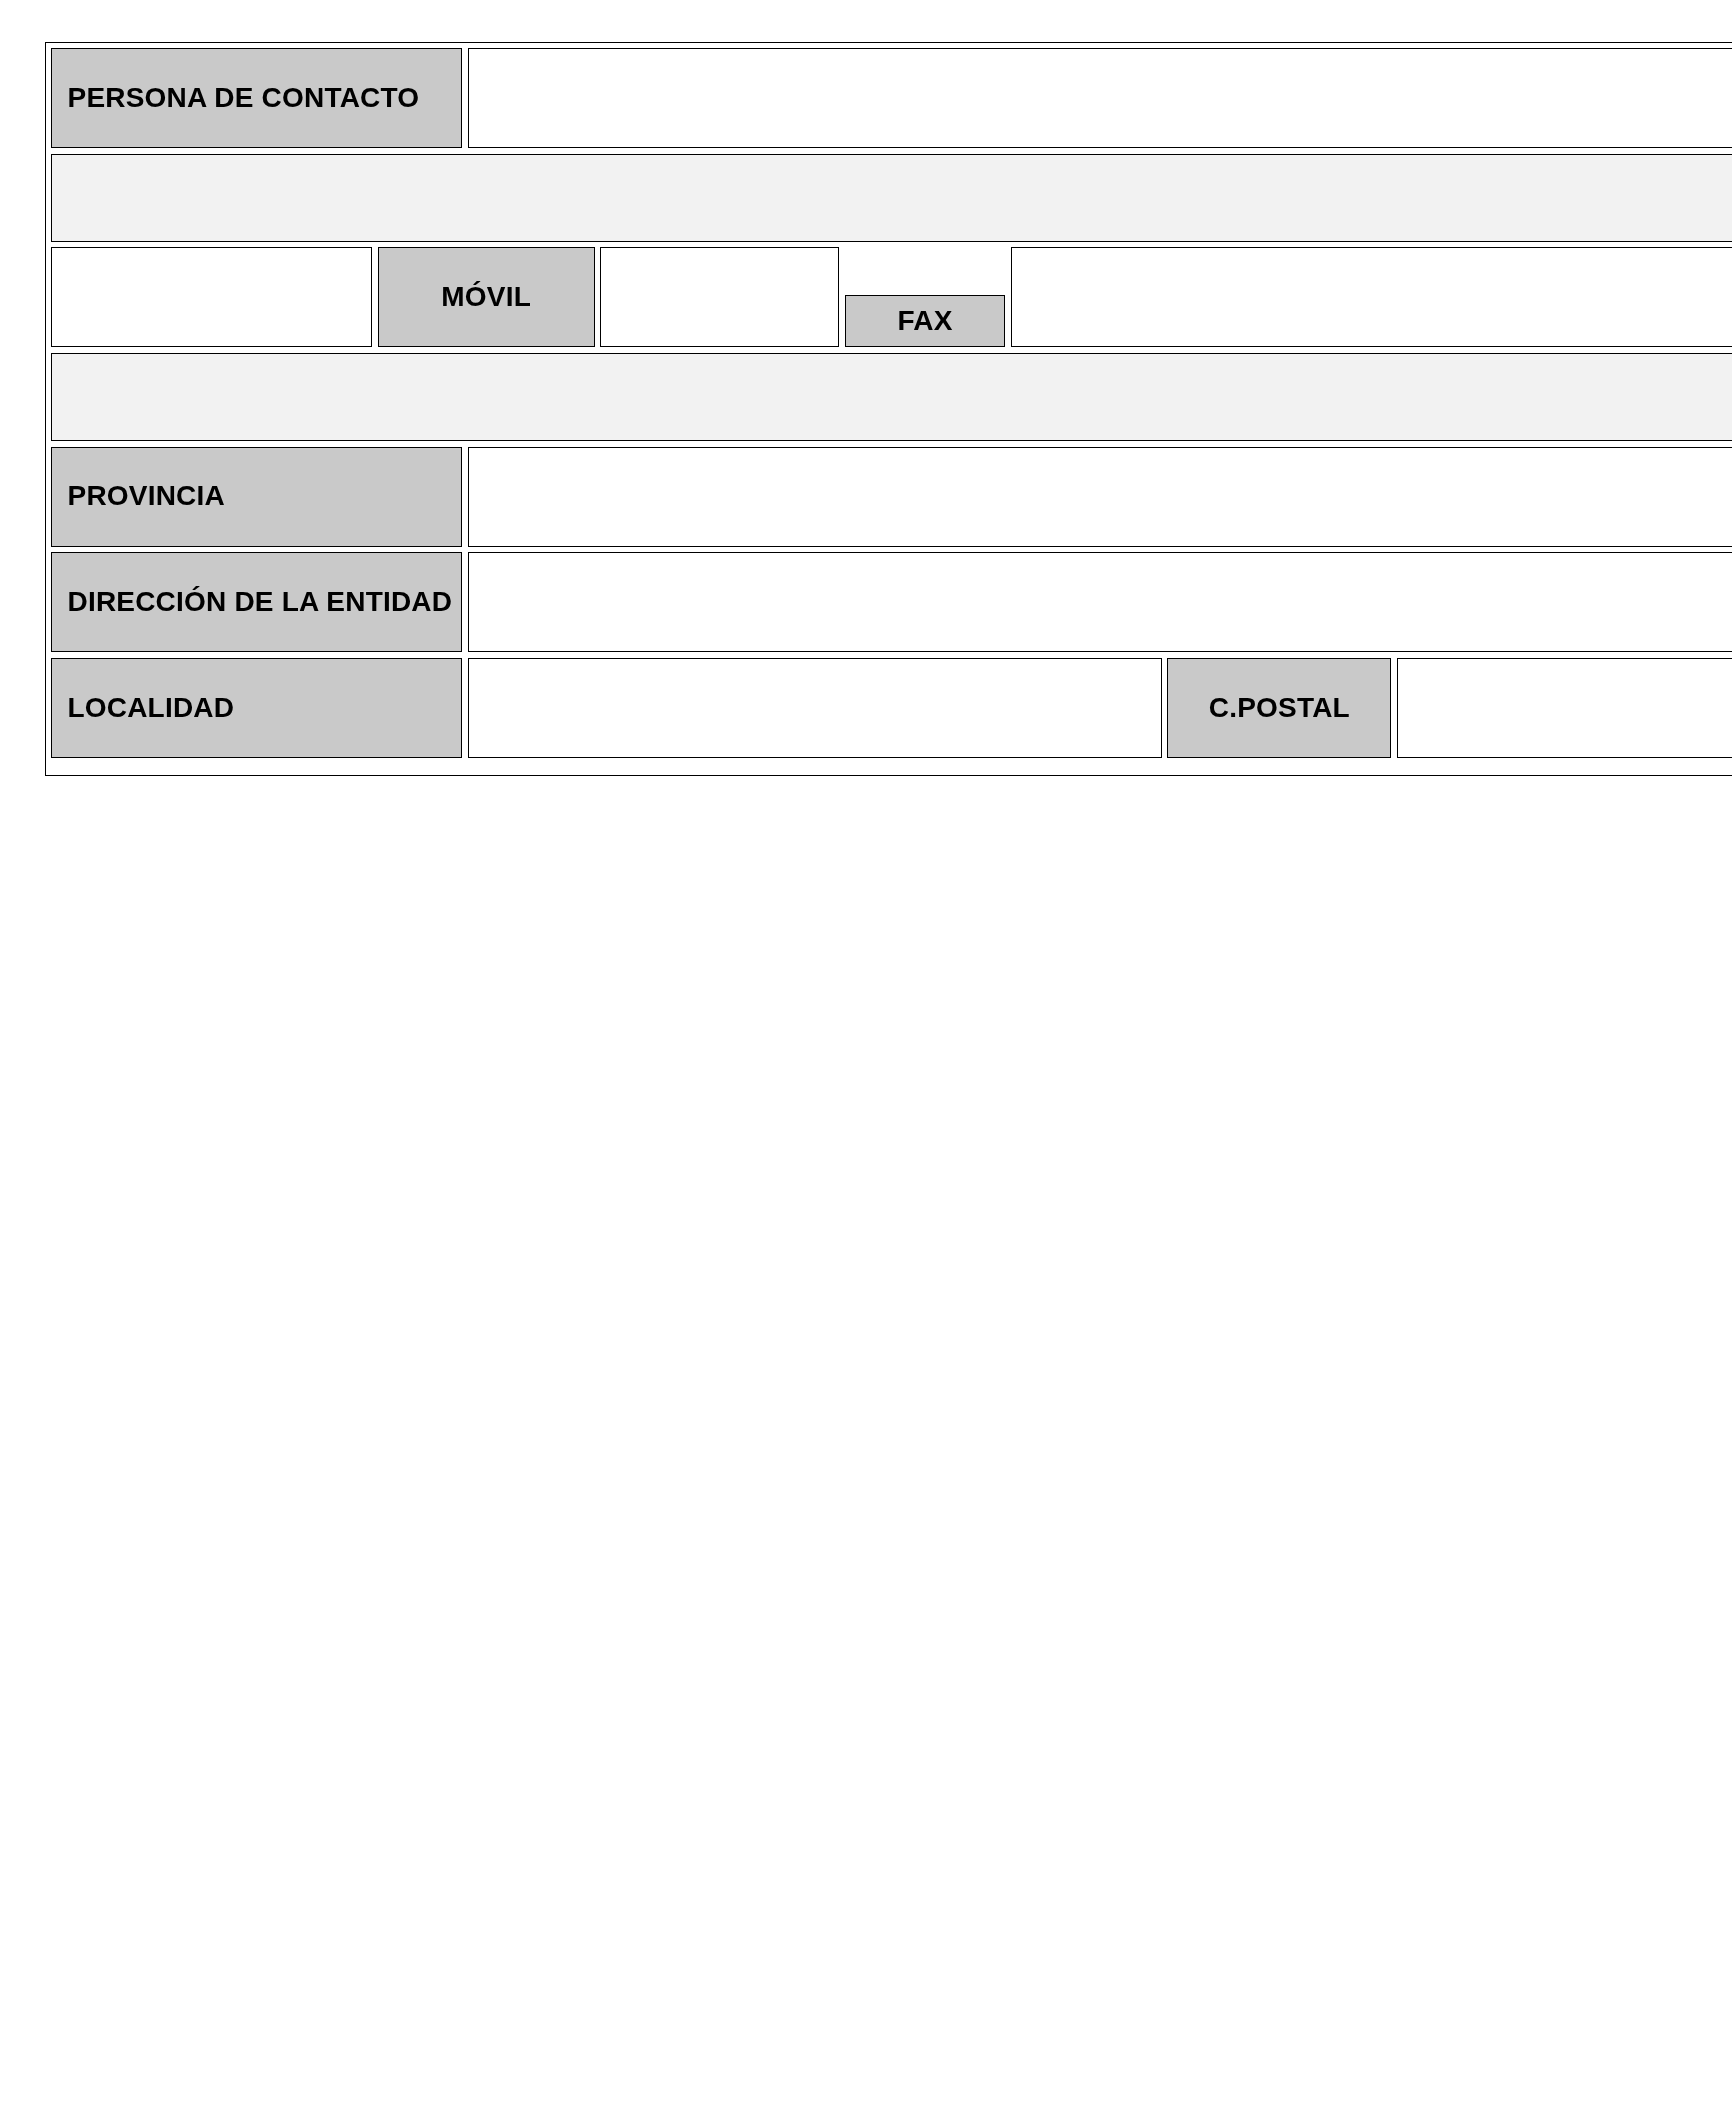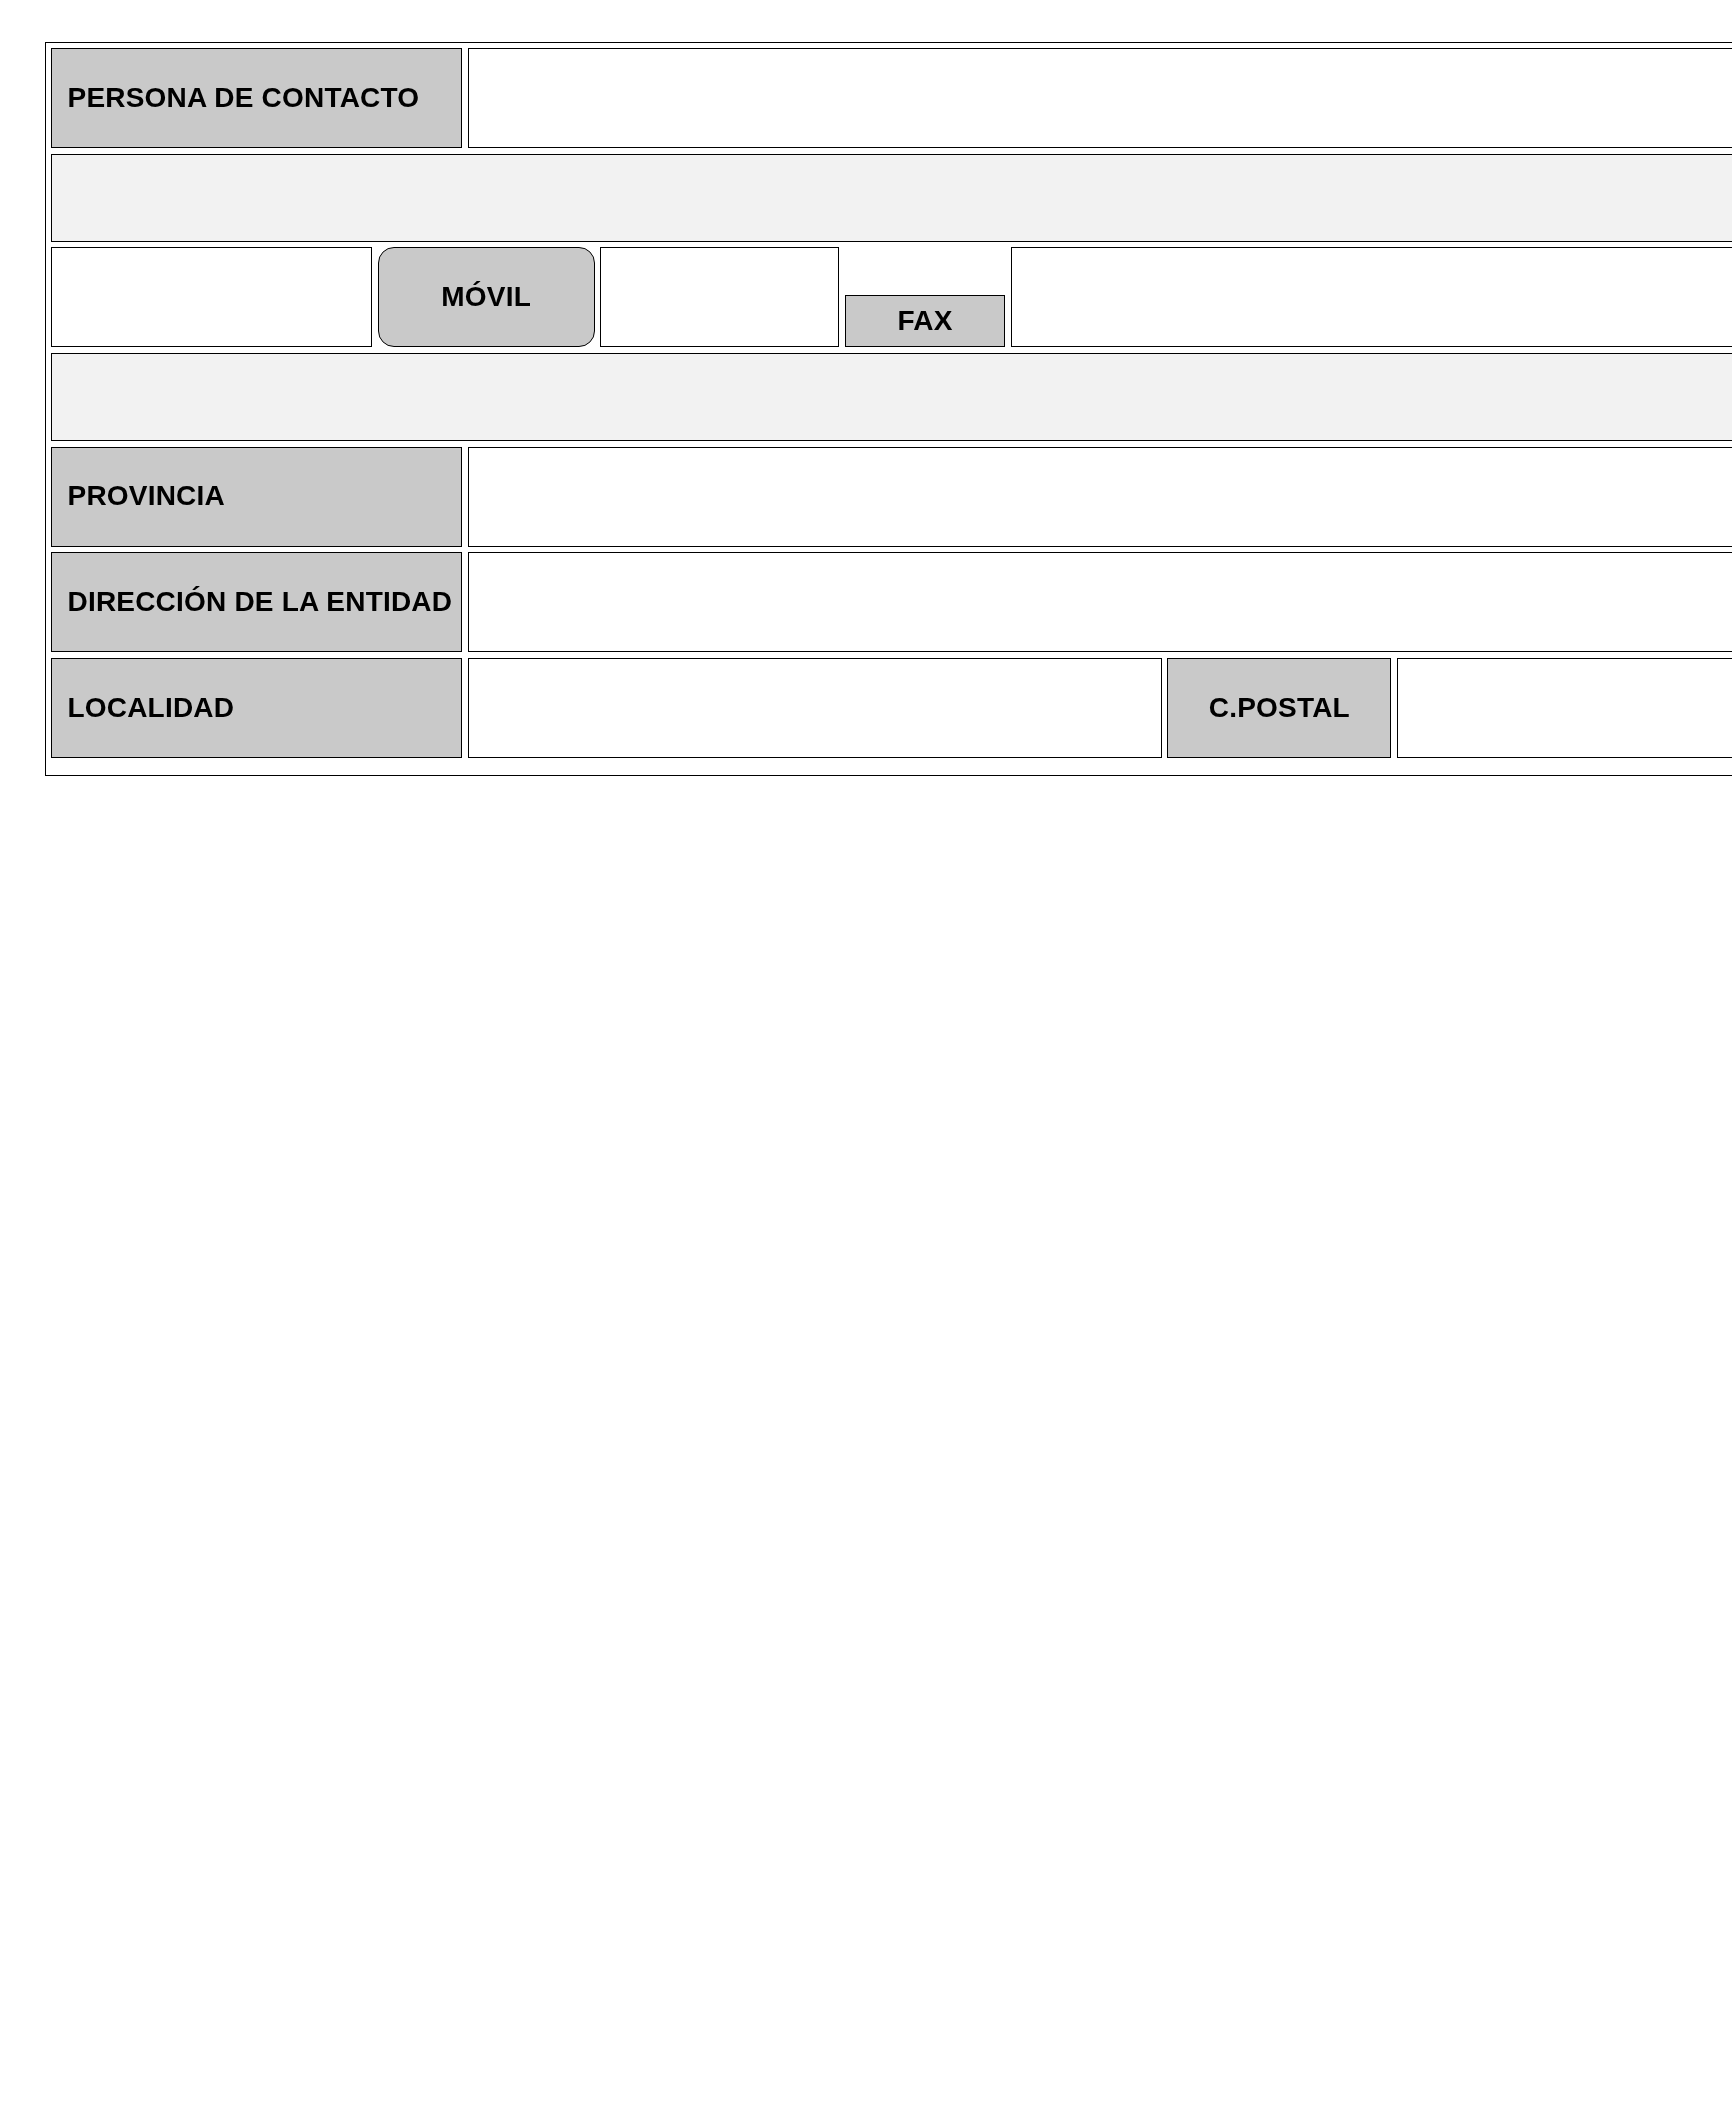--- a/index.html
+++ b/index.html
@@ -61,21 +61,21 @@
   }
   .val {
     font-size: 26px;
     color: #000000;
     white-space: nowrap;
   }
   
   .col-label   { flex: 0 0 411px; }
   .col-fill    { flex: 1 1 auto; }
   .col-tel-in  { flex: 0 0 321px; }
-  .col-movil   { flex: 0 0 217px; border-radius: 16px; }
+  .col-movil   { flex: 0 0 217px; }
   .col-mov-in  { flex: 0 0 239px; }
   .col-fax     { flex: 0 0 160px; margin-top: 48px; }
   .col-loc-in  { flex: 0 0 694px; }
   .col-cpostal { flex: 0 0 224px; }
 </style>
 </head>
 <body>
 
 <div class="form-table">
 

